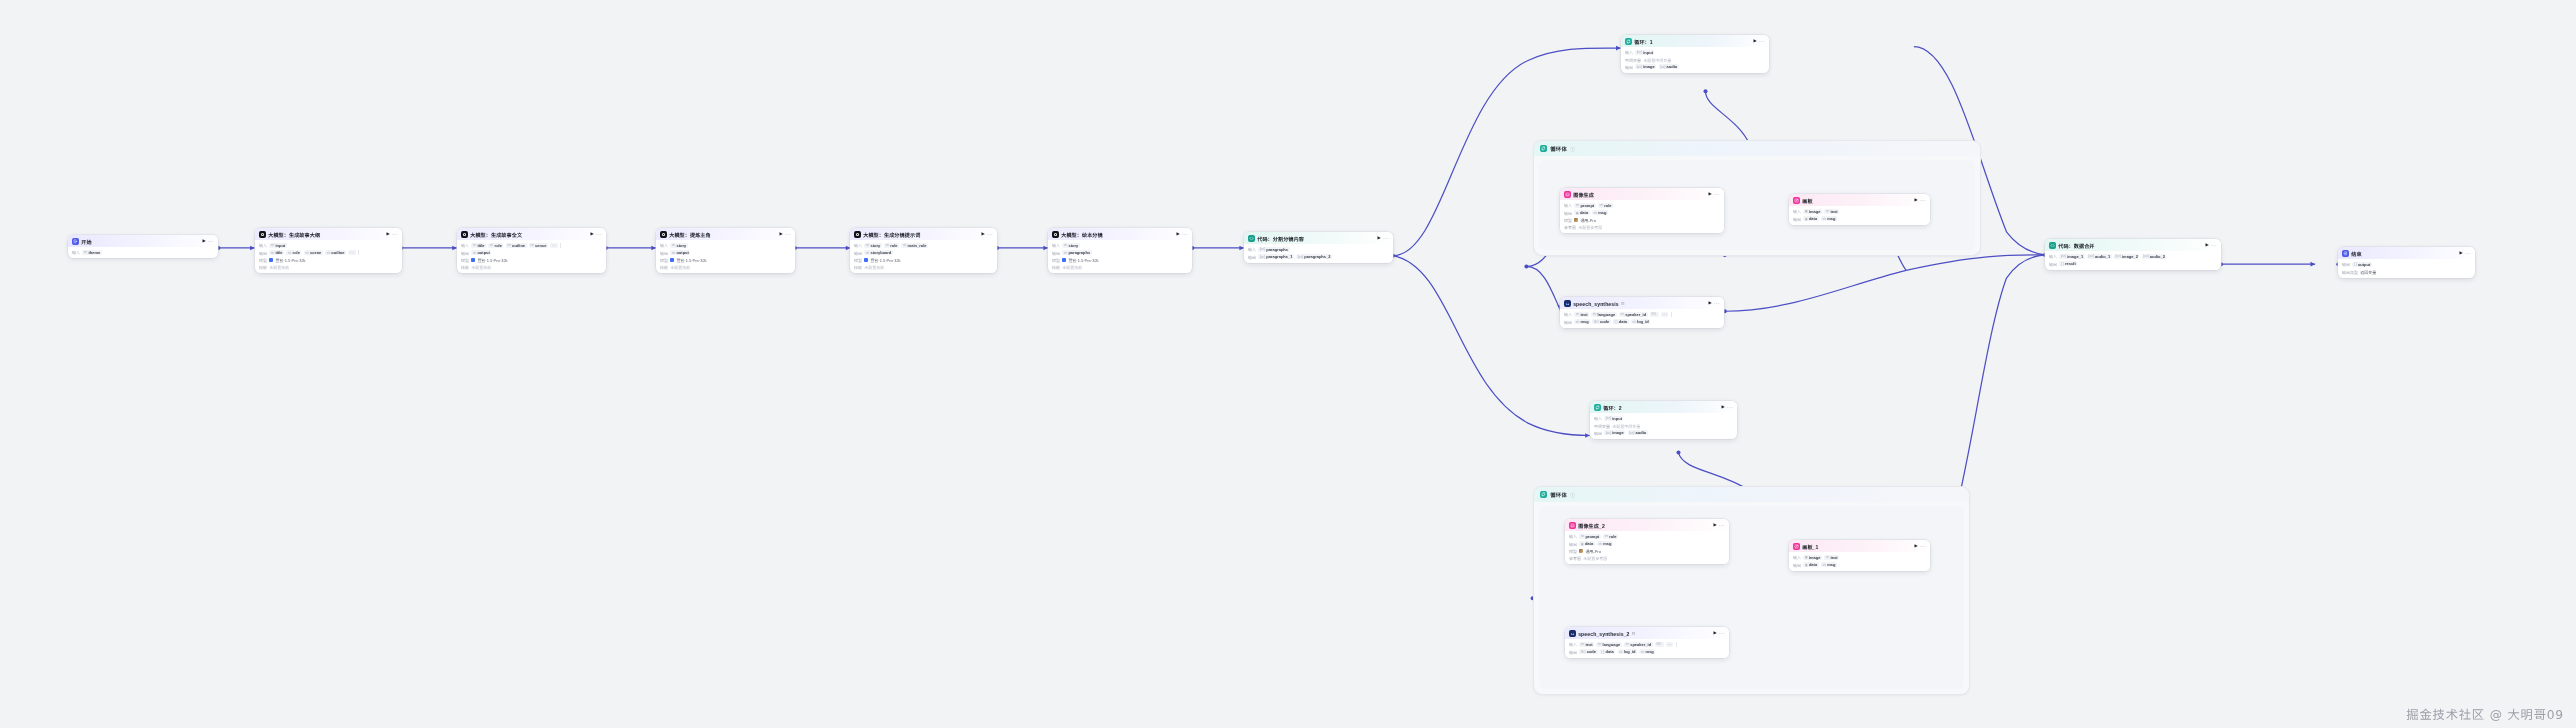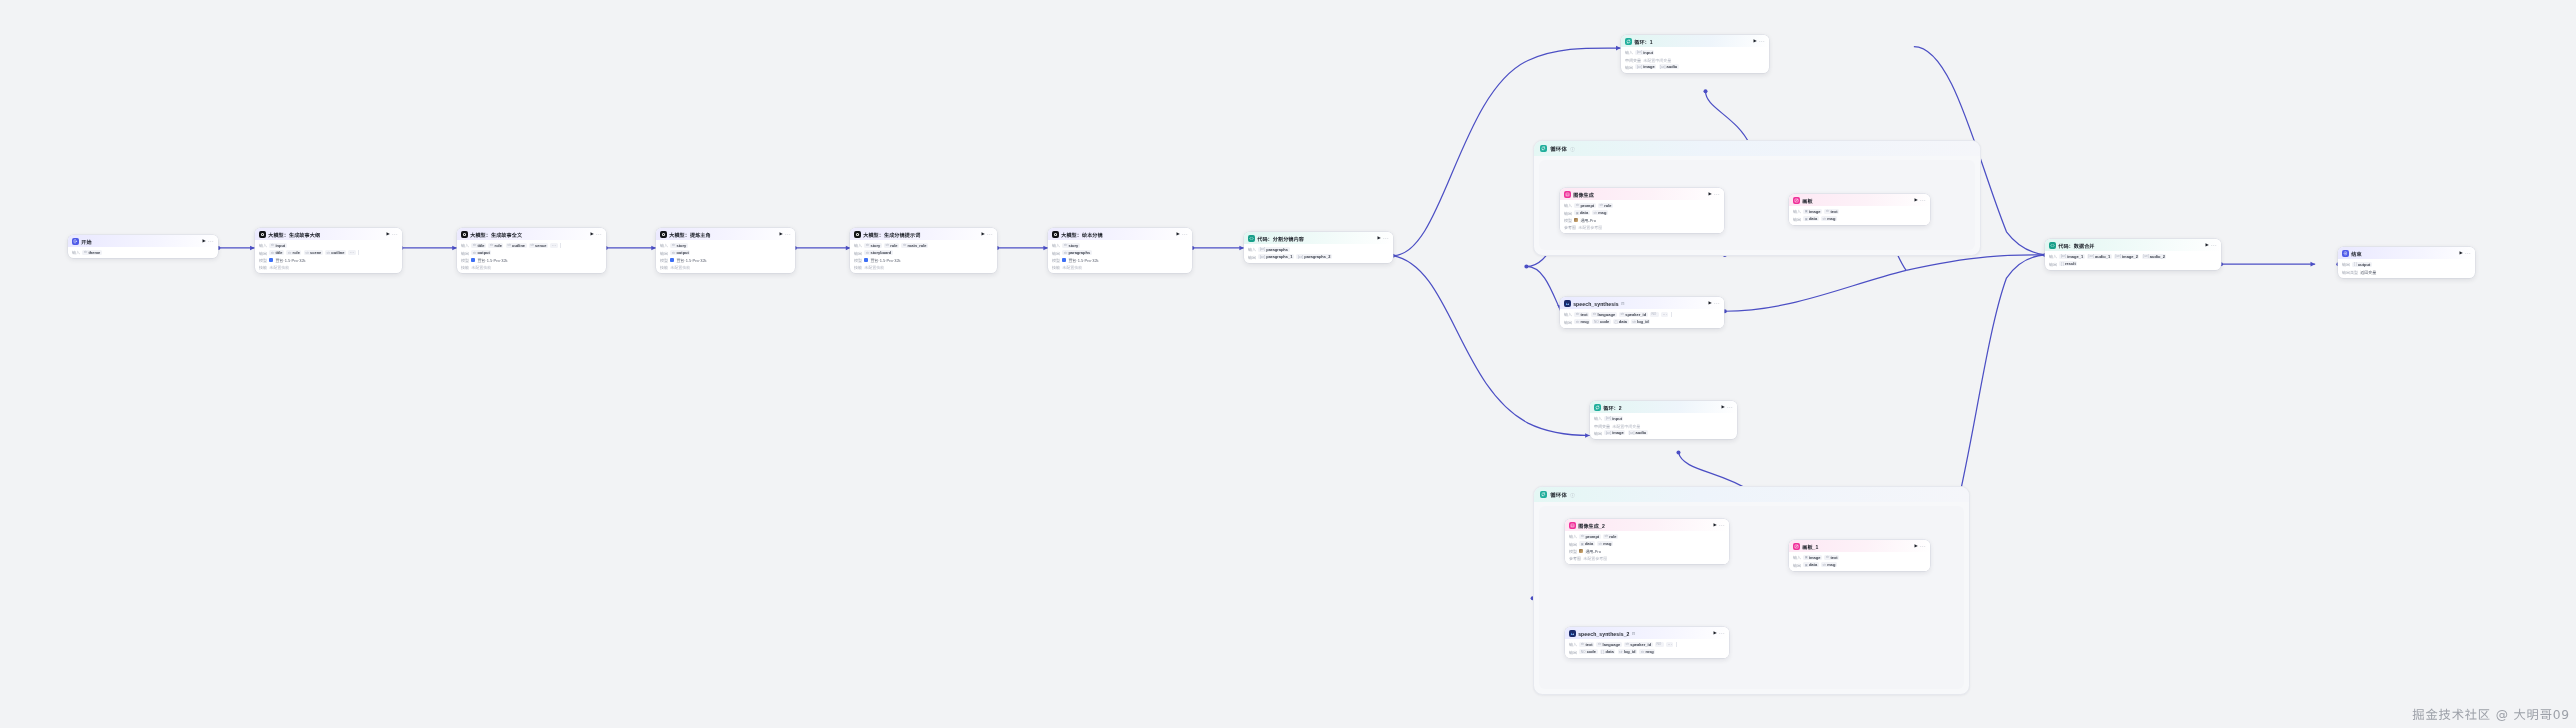--- a/index.html
+++ b/index.html
@@ -89,21 +89,21 @@
   .chip .ty{font-size:3.2px;color:#aeb3c0;font-weight:normal;}
   .plain{font-size:4px;color:#575d6b;white-space:nowrap;}
   .muted{font-size:4px;color:#b7bbc6;white-space:nowrap;}
   .mdot{width:3.9px;height:3.9px;border-radius:0.9px;flex:0 0 auto;display:inline-block;}
   .mdot.doubao{background:#3d6ff5;}
   .mdot.tongyong{background:linear-gradient(135deg,#8d6b3f,#d9b27a);}
   .ellip{font-size:4.3px;color:#9aa0ad;background:#f2f3f7;border-radius:1.5px;padding:0 1.5px;line-height:5.1px;height:5.1px;}
   .vdiv{width:0.8px;height:4.6px;background:#e4e6ec;flex:0 0 auto;}
 
   .watermark{
-    position:absolute;right:6px;bottom:6.2px;z-index:9;
+    position:absolute;right:12px;bottom:6.2px;z-index:9;
     font-size:12.3px;color:#9ca0a8;letter-spacing:0.8px;white-space:nowrap;
     font-family:"DejaVu Sans",sans-serif;
   }
 </style>
 </head>
 <body>
 
 <div id="canvas">
 
   <svg class="edges" viewBox="0 0 3338 944">

